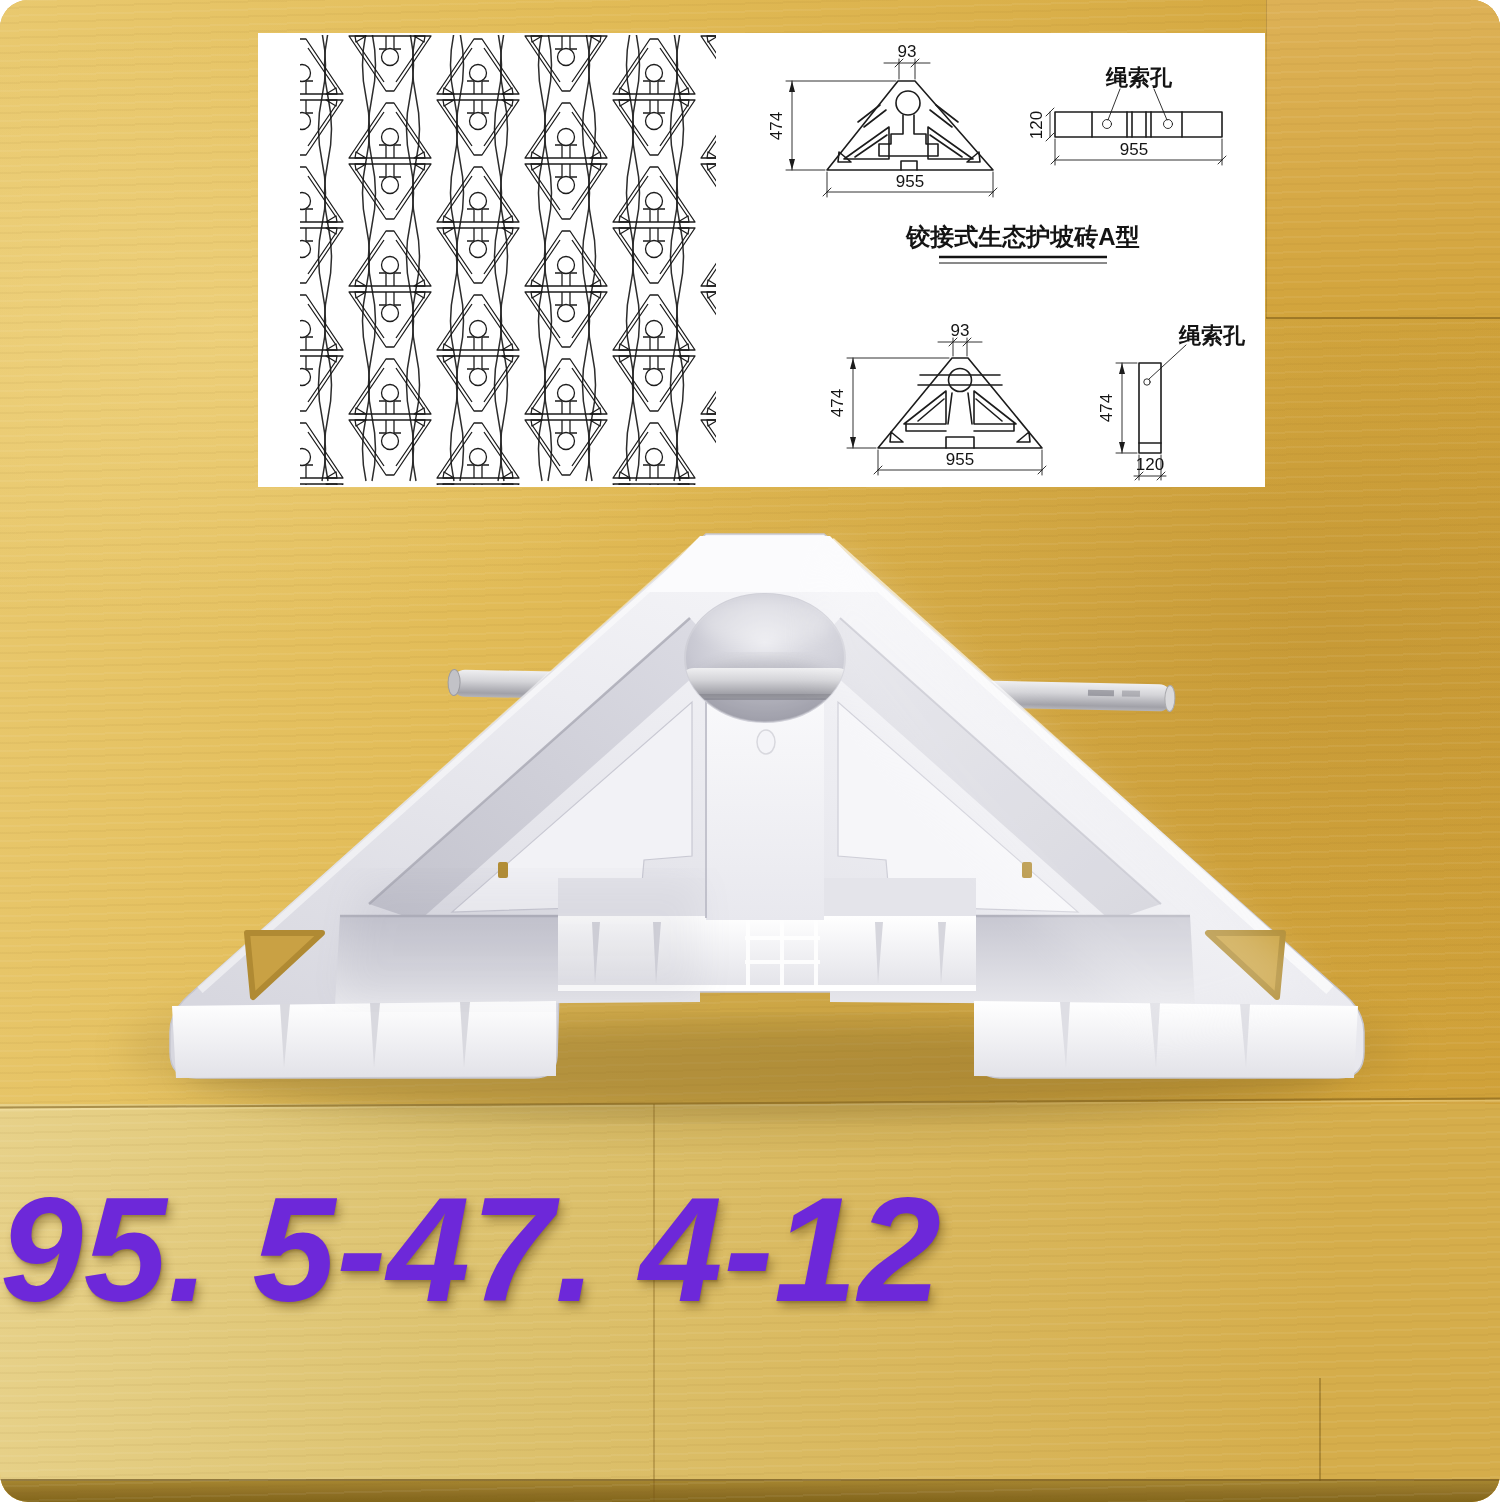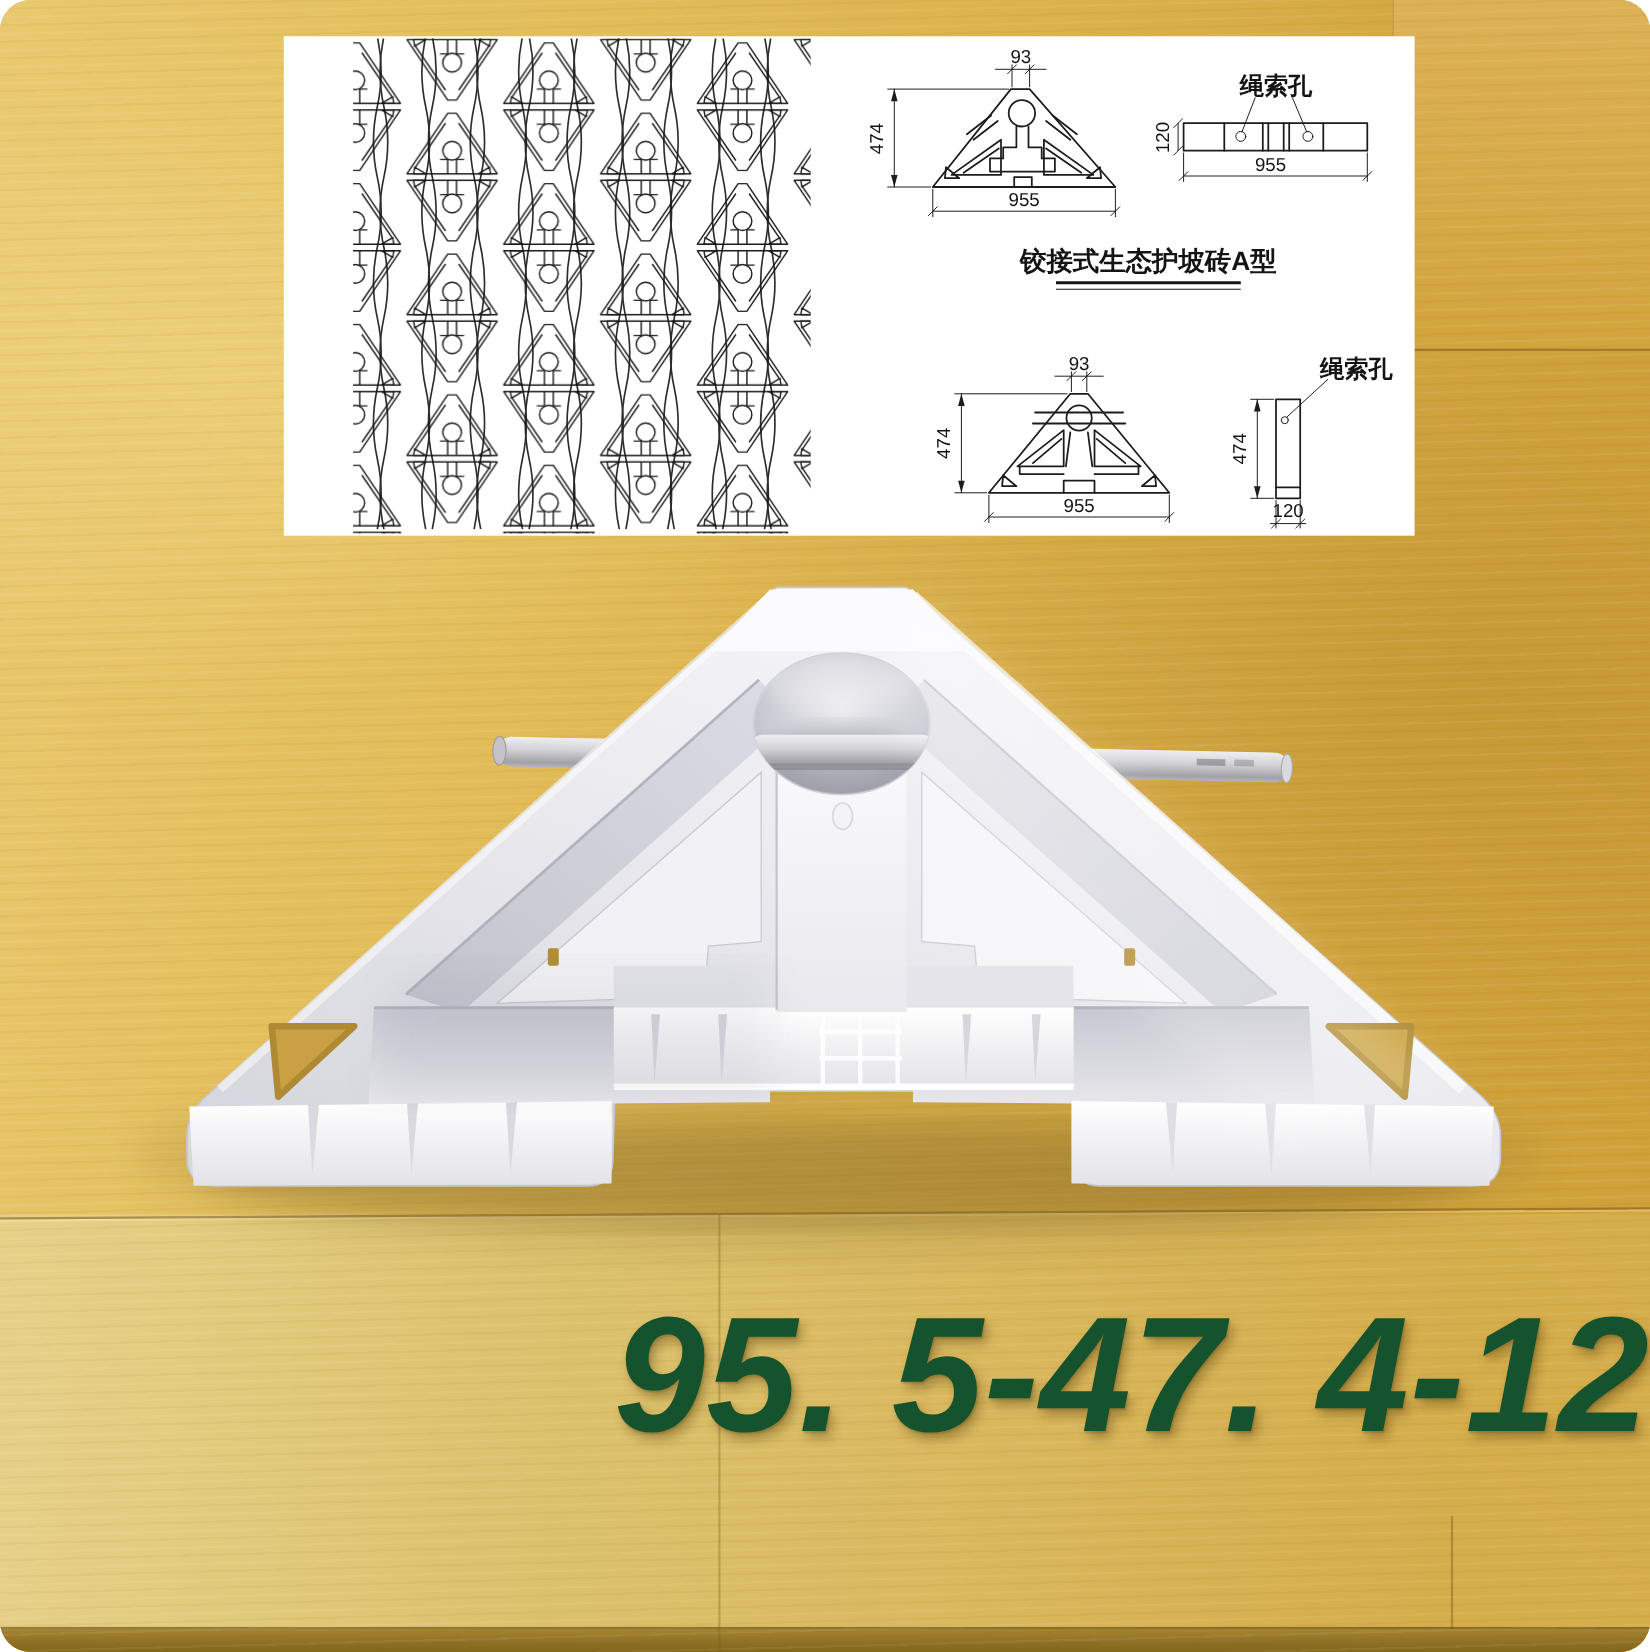--- a/index.html
+++ b/index.html
@@ -28,33 +28,33 @@
   .plank-strip{position:absolute;left:0;top:1481px;width:1500px;height:21px;
     background:linear-gradient(180deg,#a5852f,#8e6f25 60%,#826619);}
   .seam{position:absolute;background:rgba(110,80,18,.5);}
   .seam-h1{left:1266px;top:317px;width:234px;height:2px;}
   .seam-h2{left:0;top:1102px;width:1500px;height:2px;transform:rotate(-.35deg);
     box-shadow:0 2px 0 rgba(255,240,190,.35);}
   .seam-h3{left:0;top:1479px;width:1500px;height:2px;background:rgba(80,55,10,.55);}
   .seam-v1{left:653px;top:1104px;width:2px;height:398px;background:rgba(120,88,22,.32);}
   .seam-v2{left:1319px;top:1378px;width:2px;height:103px;background:rgba(120,88,22,.42);}
   
-  .panel{position:absolute;left:258px;top:33px;width:1007px;height:454px;background:#ffffff;padding-left:21px;}
+  .panel{position:absolute;left:258px;top:33px;width:1007px;height:454px;background:#ffffff;}
   .panel svg{display:block;width:100%;height:100%;}
   .cad{stroke:#1c1c1c;fill:none;stroke-width:1.6;stroke-linejoin:round;stroke-linecap:round;}
   .cadthin{stroke:#1c1c1c;fill:none;stroke-width:.9;stroke-linecap:round;}
   .cadfill{fill:#1c1c1c;stroke:none;}
   .dimtxt{fill:#141414;font-family:"Liberation Sans",sans-serif;font-size:17px;}
   .cjk{fill:#141414;font-family:"Liberation Sans",sans-serif;font-size:22px;font-weight:bold;}
   
   .mold{position:absolute;inset:0;}
   
-  .code{position:absolute;left:0;right:0;top:1168px;text-align:right;
+  .code{position:absolute;left:0;right:0;top:1168px;text-align:left;
     font-family:"Liberation Sans",sans-serif;font-style:italic;font-weight:bold;
-    font-size:149px;line-height:1.1;color:#14532d;letter-spacing:1px;
+    font-size:149px;line-height:1.1;color:#6d28d9;letter-spacing:1px;
     text-shadow:4px 6px 10px rgba(95,72,18,.42), 1px 2px 2px rgba(95,72,18,.3);}
 </style>
 </head>
 <body>
 
 <div class="page">
 
   <div class="wood"></div>
   <div class="plank-tr"></div>
   <div class="plank-bottom"></div>

